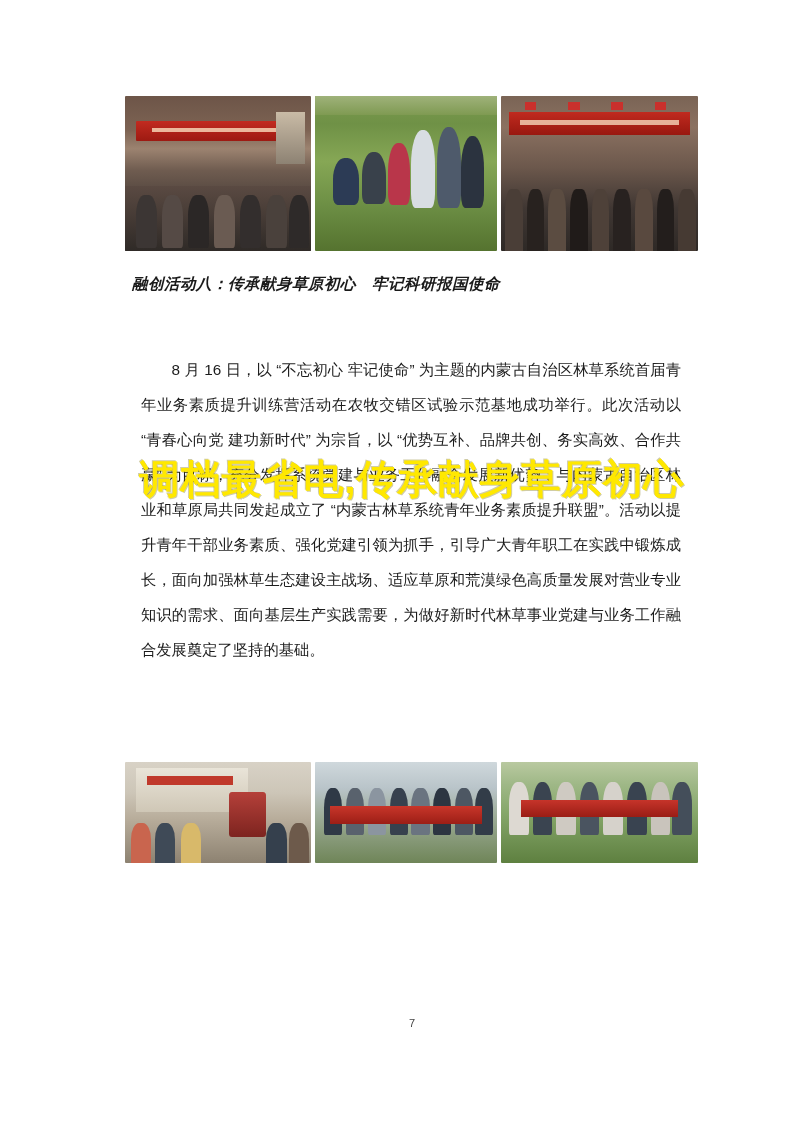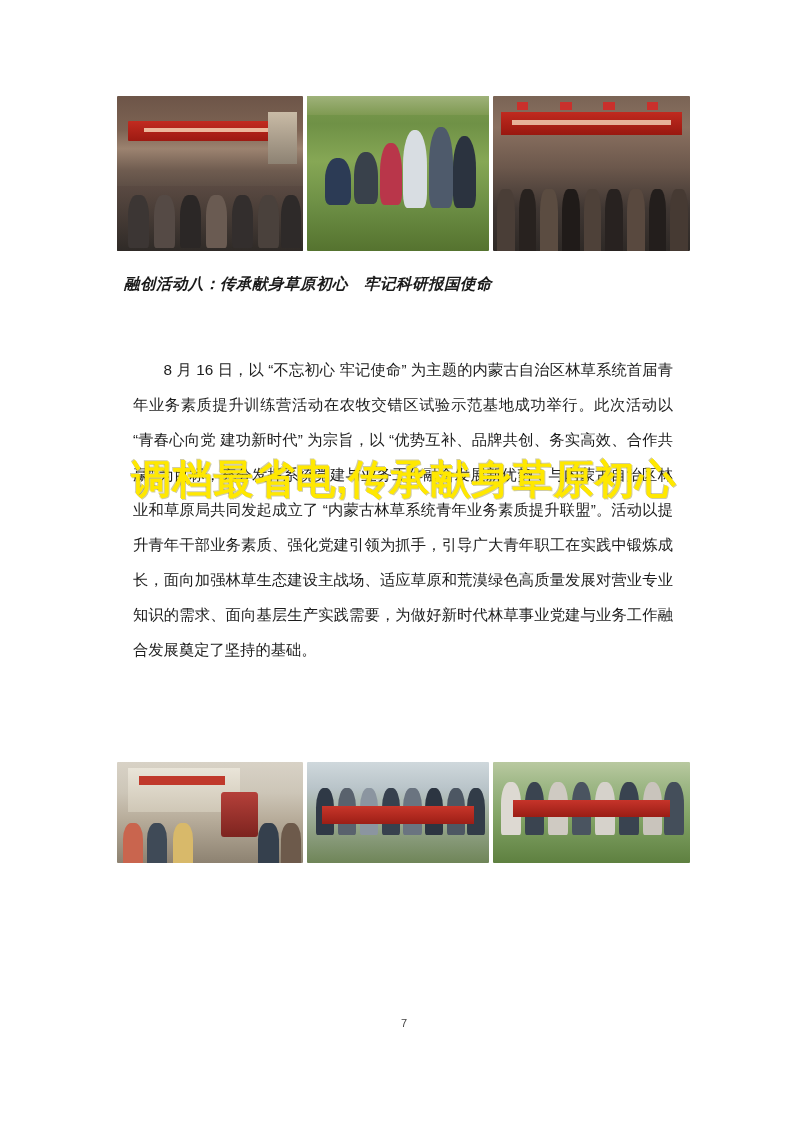--- a/index.html
+++ b/index.html
@@ -10,21 +10,21 @@
   body {
     width: 800px;
     height: 1131px;
     position: relative;
     font-family: "Liberation Sans", sans-serif;
     overflow: hidden;
   }
 
   .page {
     position: absolute;
-    left: 4px; top: 0;
+    left: 12px; top: 0;
     width: 725px;
     height: 1131px;
     background: #fff;
   }
 
   
   .photo-strip {
     position: absolute;
     left: 113px;
     top: 96px;

